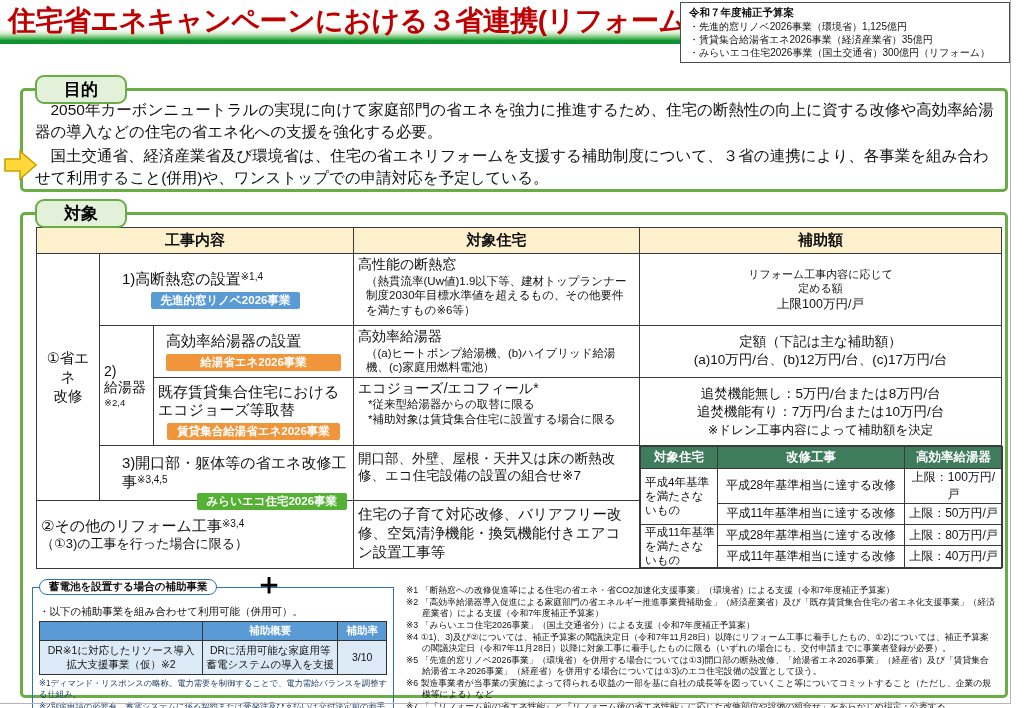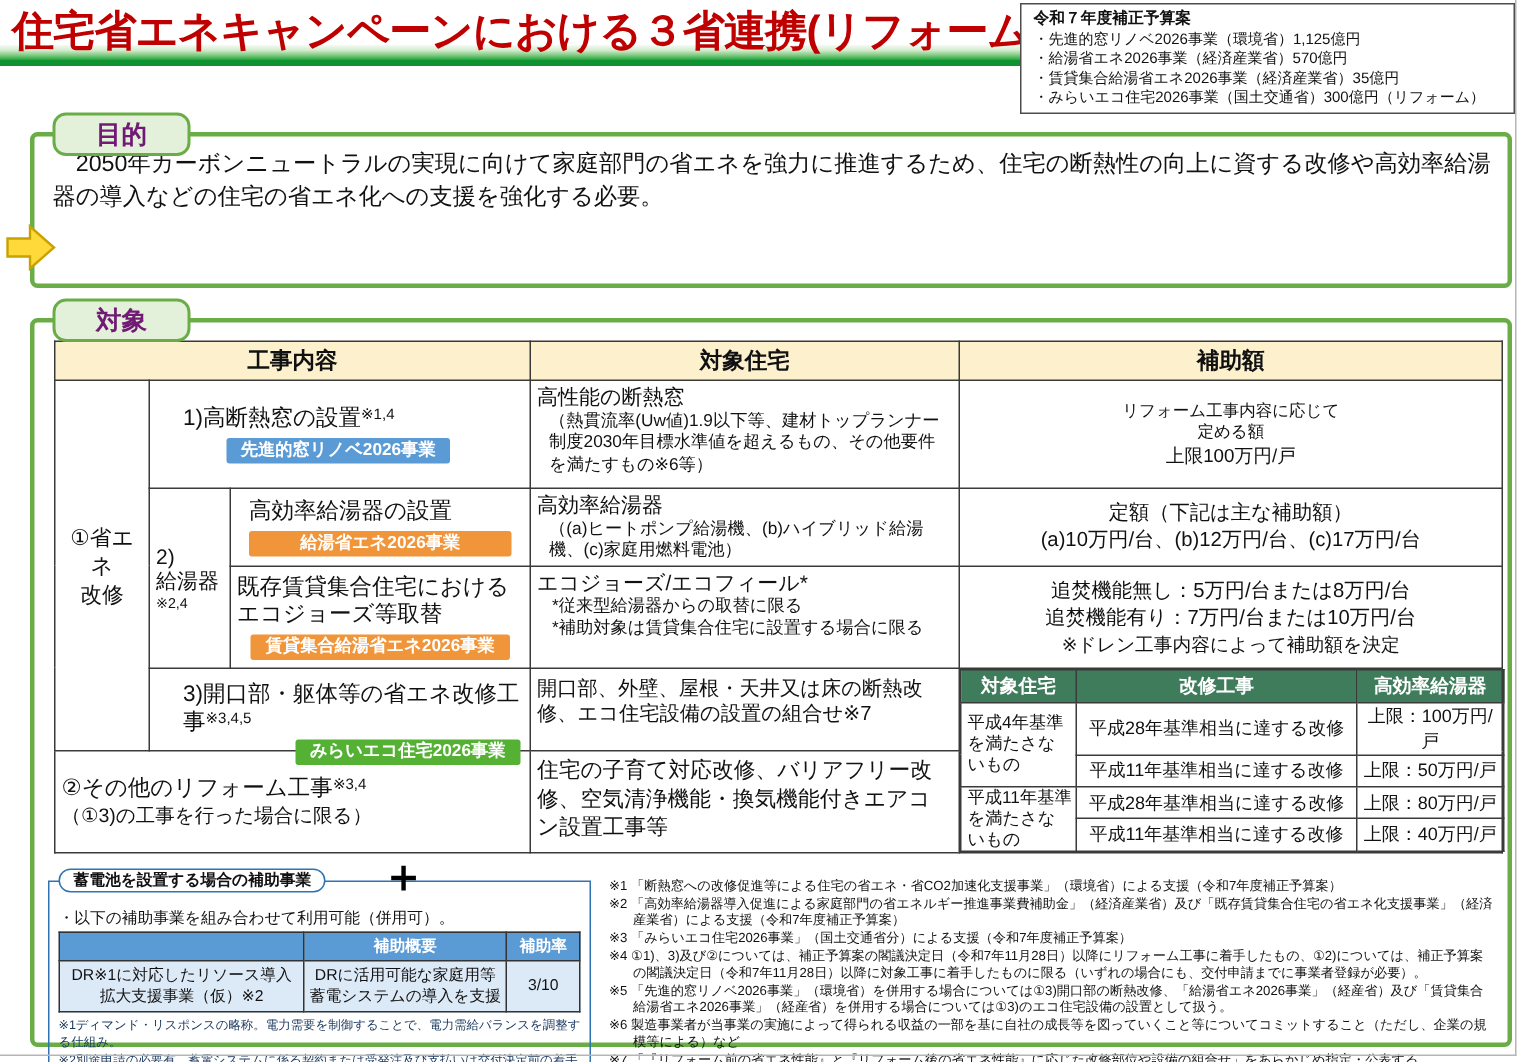--- a/index.html
+++ b/index.html
@@ -33,21 +33,21 @@
   .budget-item .amt { text-align:right; white-space:nowrap; }
 
   
   .section-box {
     position:absolute; left:20px; right:16px;
     border:3px solid #6aad47; border-radius:5px; background:#fff;
   }
   .tab {
     position:absolute; top:-16px; left:12px; z-index:4;
     background:#e3f0da; border:2.5px solid #6aad47; border-radius:9px;
-    padding:1px 27px; font-size:17px; font-weight:bold; color:#701a75;
+    padding:1px 27px; font-size:17px; font-weight:bold; color:#000000;
   }
   #purpose-box { top:88px; height:104px; }
   .purpose-body { padding:8px 8px 4px 12px; font-size:15.5px; line-height:1.42; }
   .purpose-p2 { margin-top:2px; }
   .arrow-wrap { position:absolute; left:-19px; top:58px; z-index:5; }
 
   #target-box { top:212px; bottom:10px; }
 
   
   table { border-collapse:collapse; }
@@ -138,42 +138,39 @@
   <div class="title">住宅省エネキャンペーンにおける３省連携(リフォーム)</div>
   <div class="green-bar"></div>
 
   <div class="budget-box">
     <div class="budget-title">令和７年度補正予算案</div>
     <div class="budget-item">
       <span>・先進的窓リノベ2026事業（環境省）</span>
       <span class="amt">1,125億円</span>
     </div>
     <div class="budget-item">
-      <span>・給湯省エネ2026事業（経済産業省）</span>
-      <span class="amt">570億円</span>
-    </div>
-    <div class="budget-item">
       <span>・賃貸集合給湯省エネ2026事業（経済産業省）</span>
       <span class="amt">35億円</span>
     </div>
     <div class="budget-item">
       <span>・みらいエコ住宅2026事業（国土交通省）</span>
       <span class="amt">300億円（リフォーム）</span>
     </div>
   </div>
 
   <div class="section-box" id="purpose-box">
     <div class="tab">目的</div>
     <div class="arrow-wrap">
       <svg width="34" height="32" viewBox="0 0 34 32">
         <polygon points="1,10 16,10 16,2 32,16 16,30 16,22 1,22" fill="#ffd83a" stroke="#c9a200" stroke-width="1.6"></polygon>
       </svg>
     </div>
     <div class="purpose-body">
       <div>　2050年カーボンニュートラルの実現に向けて家庭部門の省エネを強力に推進するため、住宅の断熱性の向上に資する改修や高効率給湯器の導入などの住宅の省エネ化への支援を強化する必要。</div>
+      <div class="purpose-p2">　国土交通省、経済産業省及び環境省は、住宅の省エネリフォームを支援する補助制度について、３省の連携により、各事業を組み合わせて利用すること(併用)や、ワンストップでの申請対応を予定している。</div>
     </div>
   </div>
 
   <div class="section-box" id="target-box">
     <div class="tab">対象</div>
 
     <table class="main-table">
       <colgroup>
         <col style="width:63px">
           <col style="width:54px">

